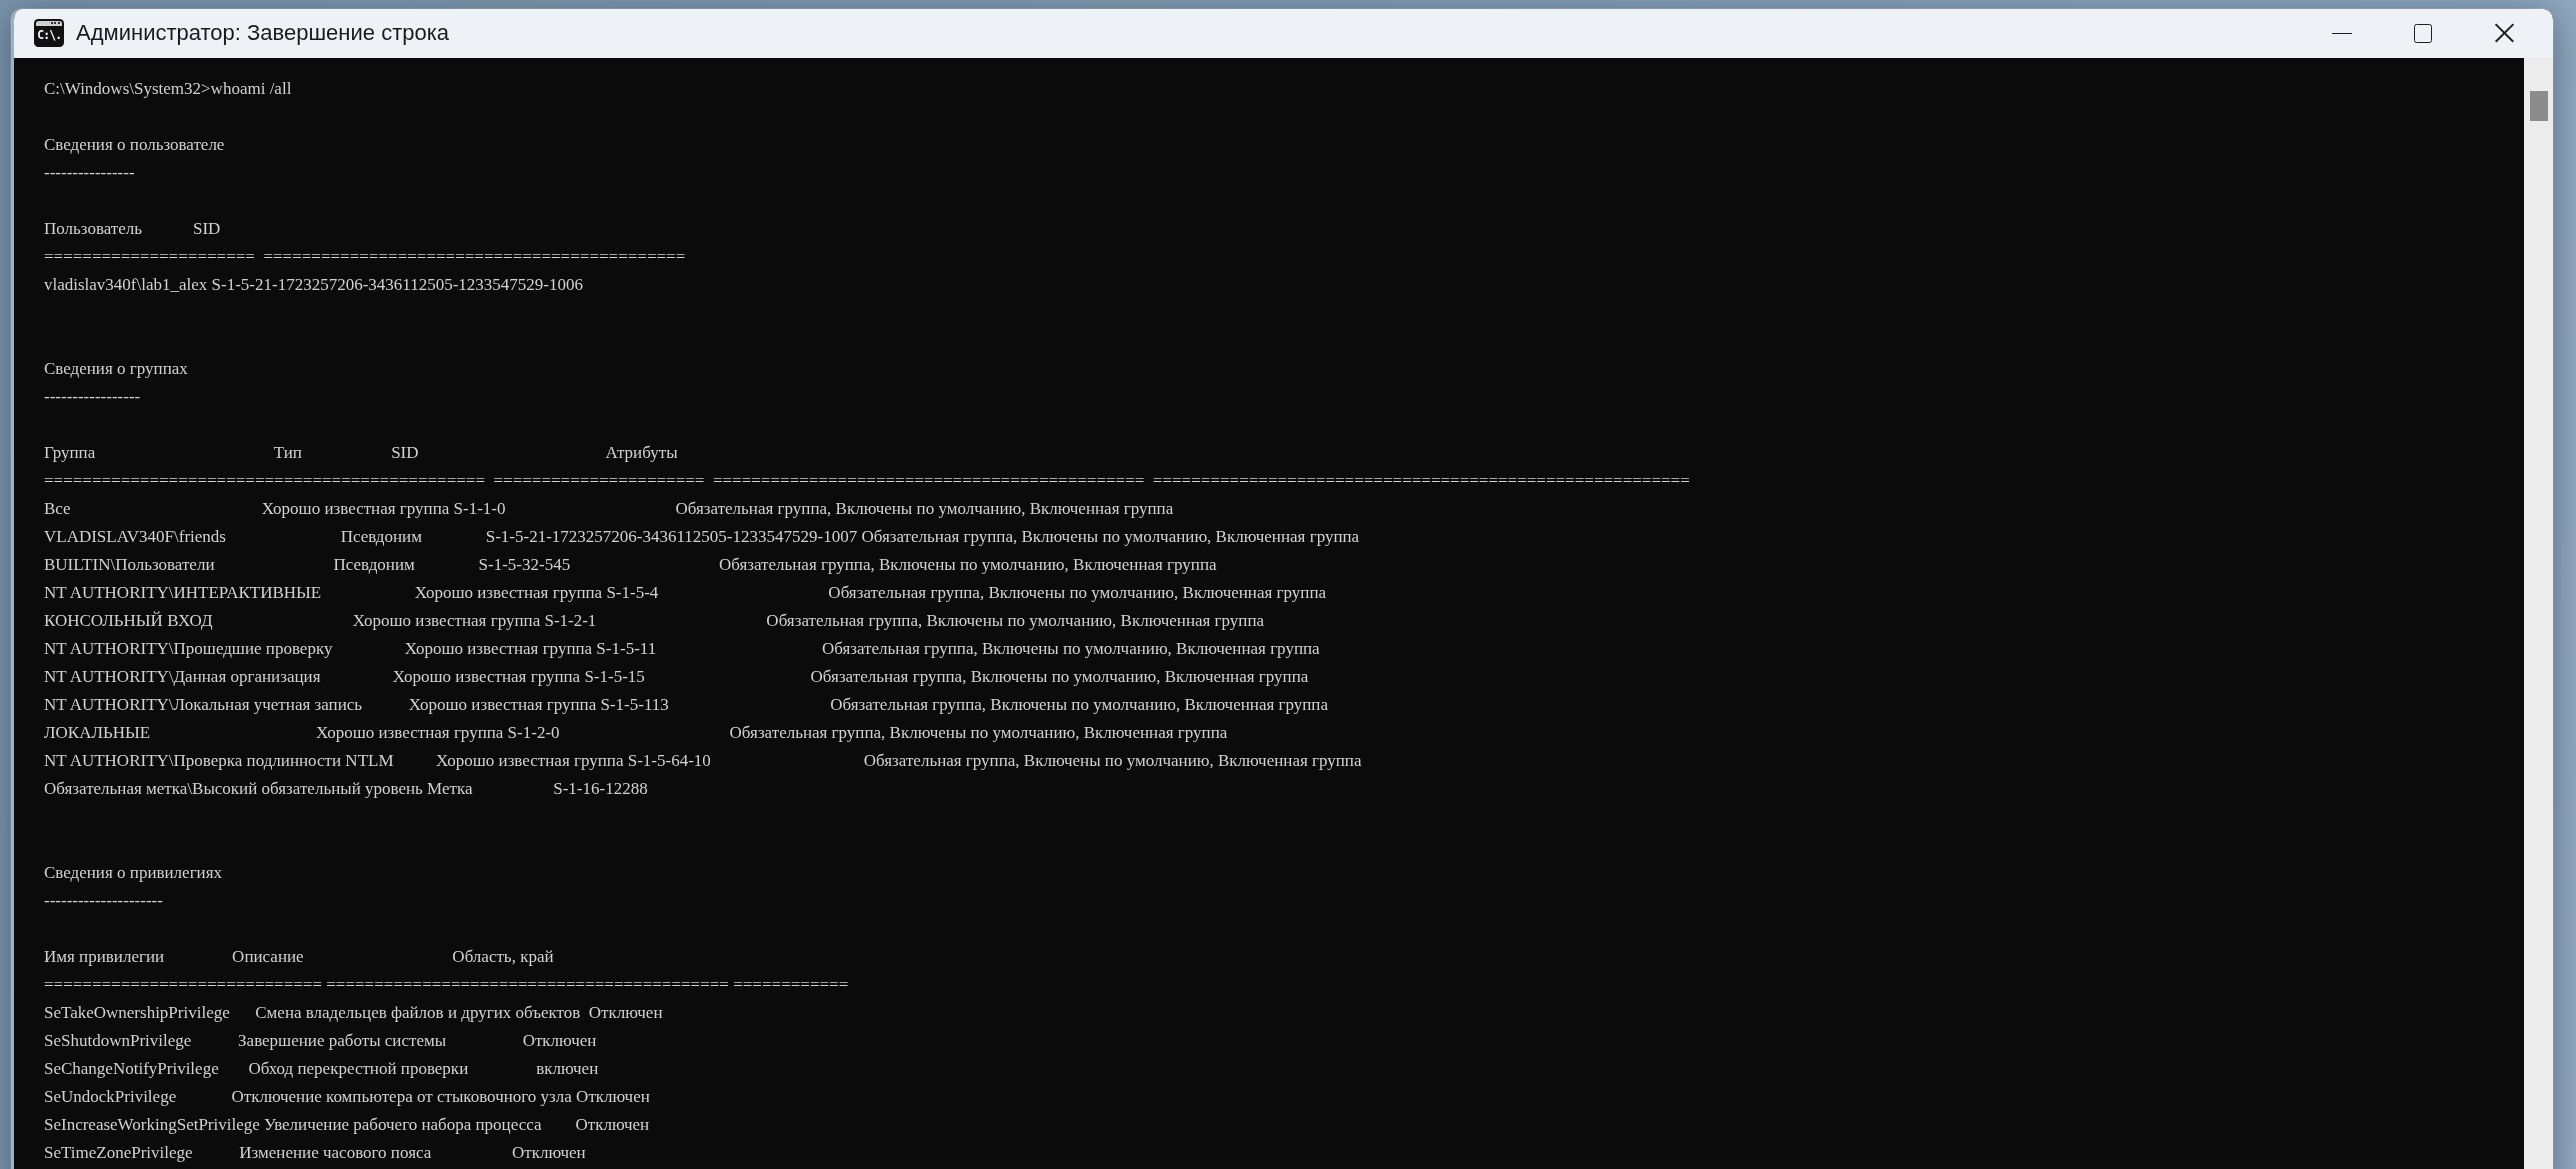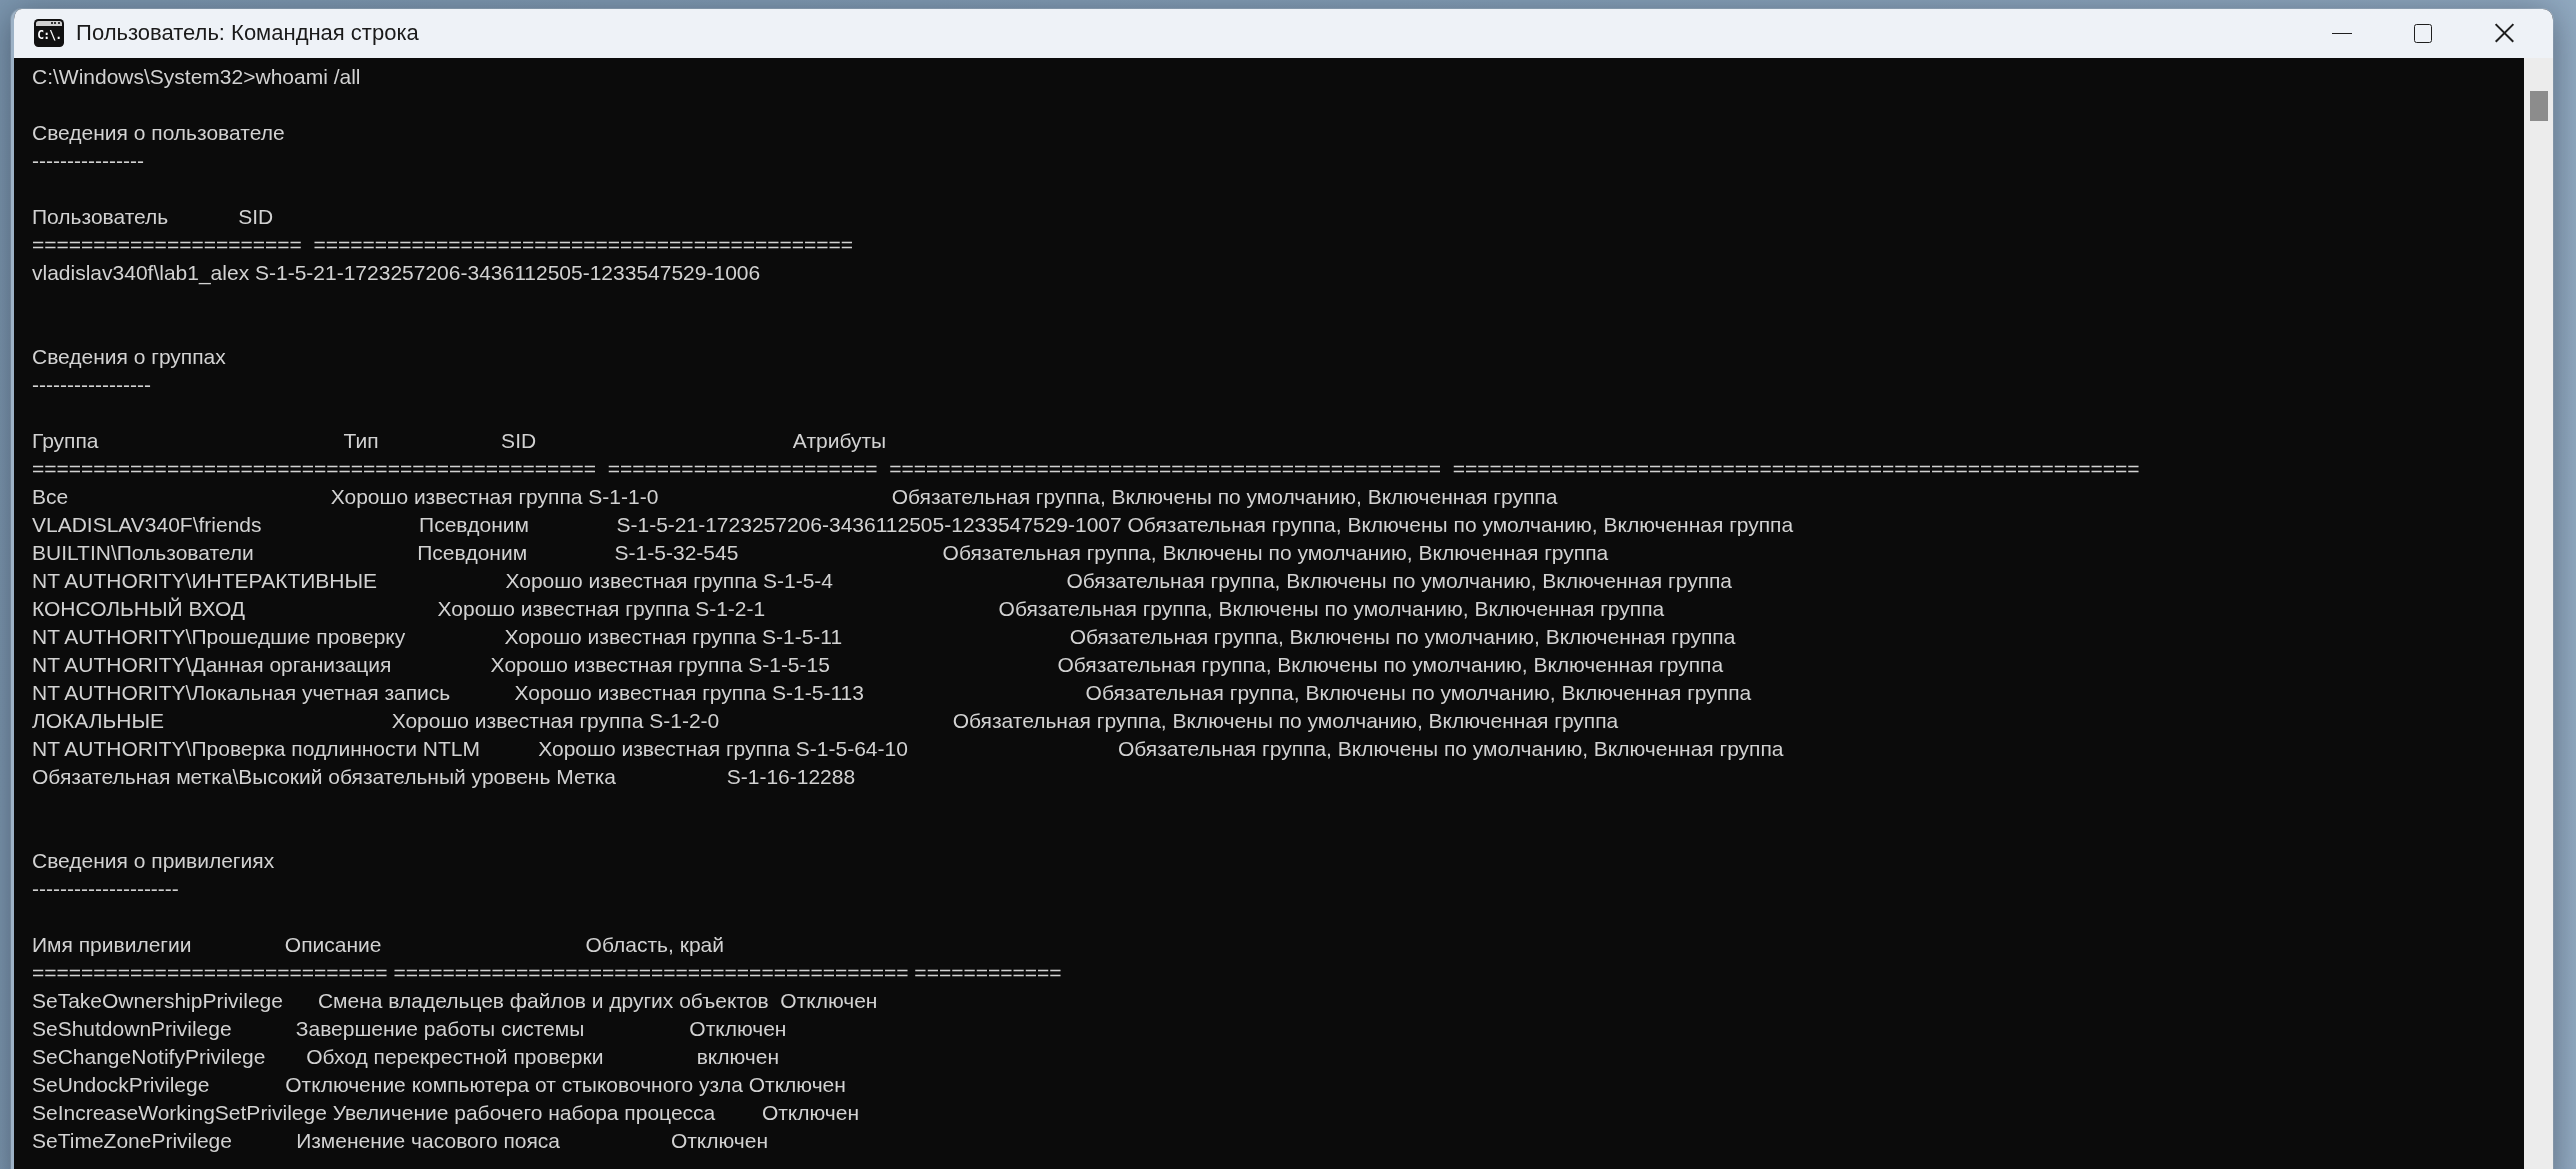--- a/index.html
+++ b/index.html
@@ -119,24 +119,24 @@
     flex: 1 1 auto;
     display: flex;
     min-height: 0;
   }
   .console {
     flex: 1 1 auto;
     background: #0b0b0b;
     overflow: hidden;
   }
   .console pre {
-    margin: 0;
+    margin: 12px;
     padding: 5.3px 0 0 17.6px;
-    font-family: Liberation Sans, sans-serif;
-    font-size: 21px;
+    font-family: Liberation Serif, serif;
+    font-size: 17px;
     line-height: 28px;
     color: #d2d2d2;
     white-space: pre;
   }
   .scrollbar {
     flex: 0 0 29px;
     background: #ececec;
     position: relative;
   }
   .scroll-thumb {
@@ -151,21 +151,21 @@
 </head>
 <body>
 
 <div class="window">
   <div class="titlebar">
     <div class="cmd-icon">
       <div class="icon-strip"></div>
       <div class="icon-dots"></div>
       <div class="icon-text">C:\.</div>
     </div>
-    <div class="title-text">Пользователь: Командная строка</div>
+    <div class="title-text">Администратор: Завершение строка</div>
     <div class="controls">
       <div class="ctrl-btn">
         <div class="glyph-min"></div>
       </div>
       <div class="ctrl-btn">
         <div class="glyph-max"></div>
       </div>
       <div class="ctrl-btn">
         <div class="glyph-close"></div>
       </div>

